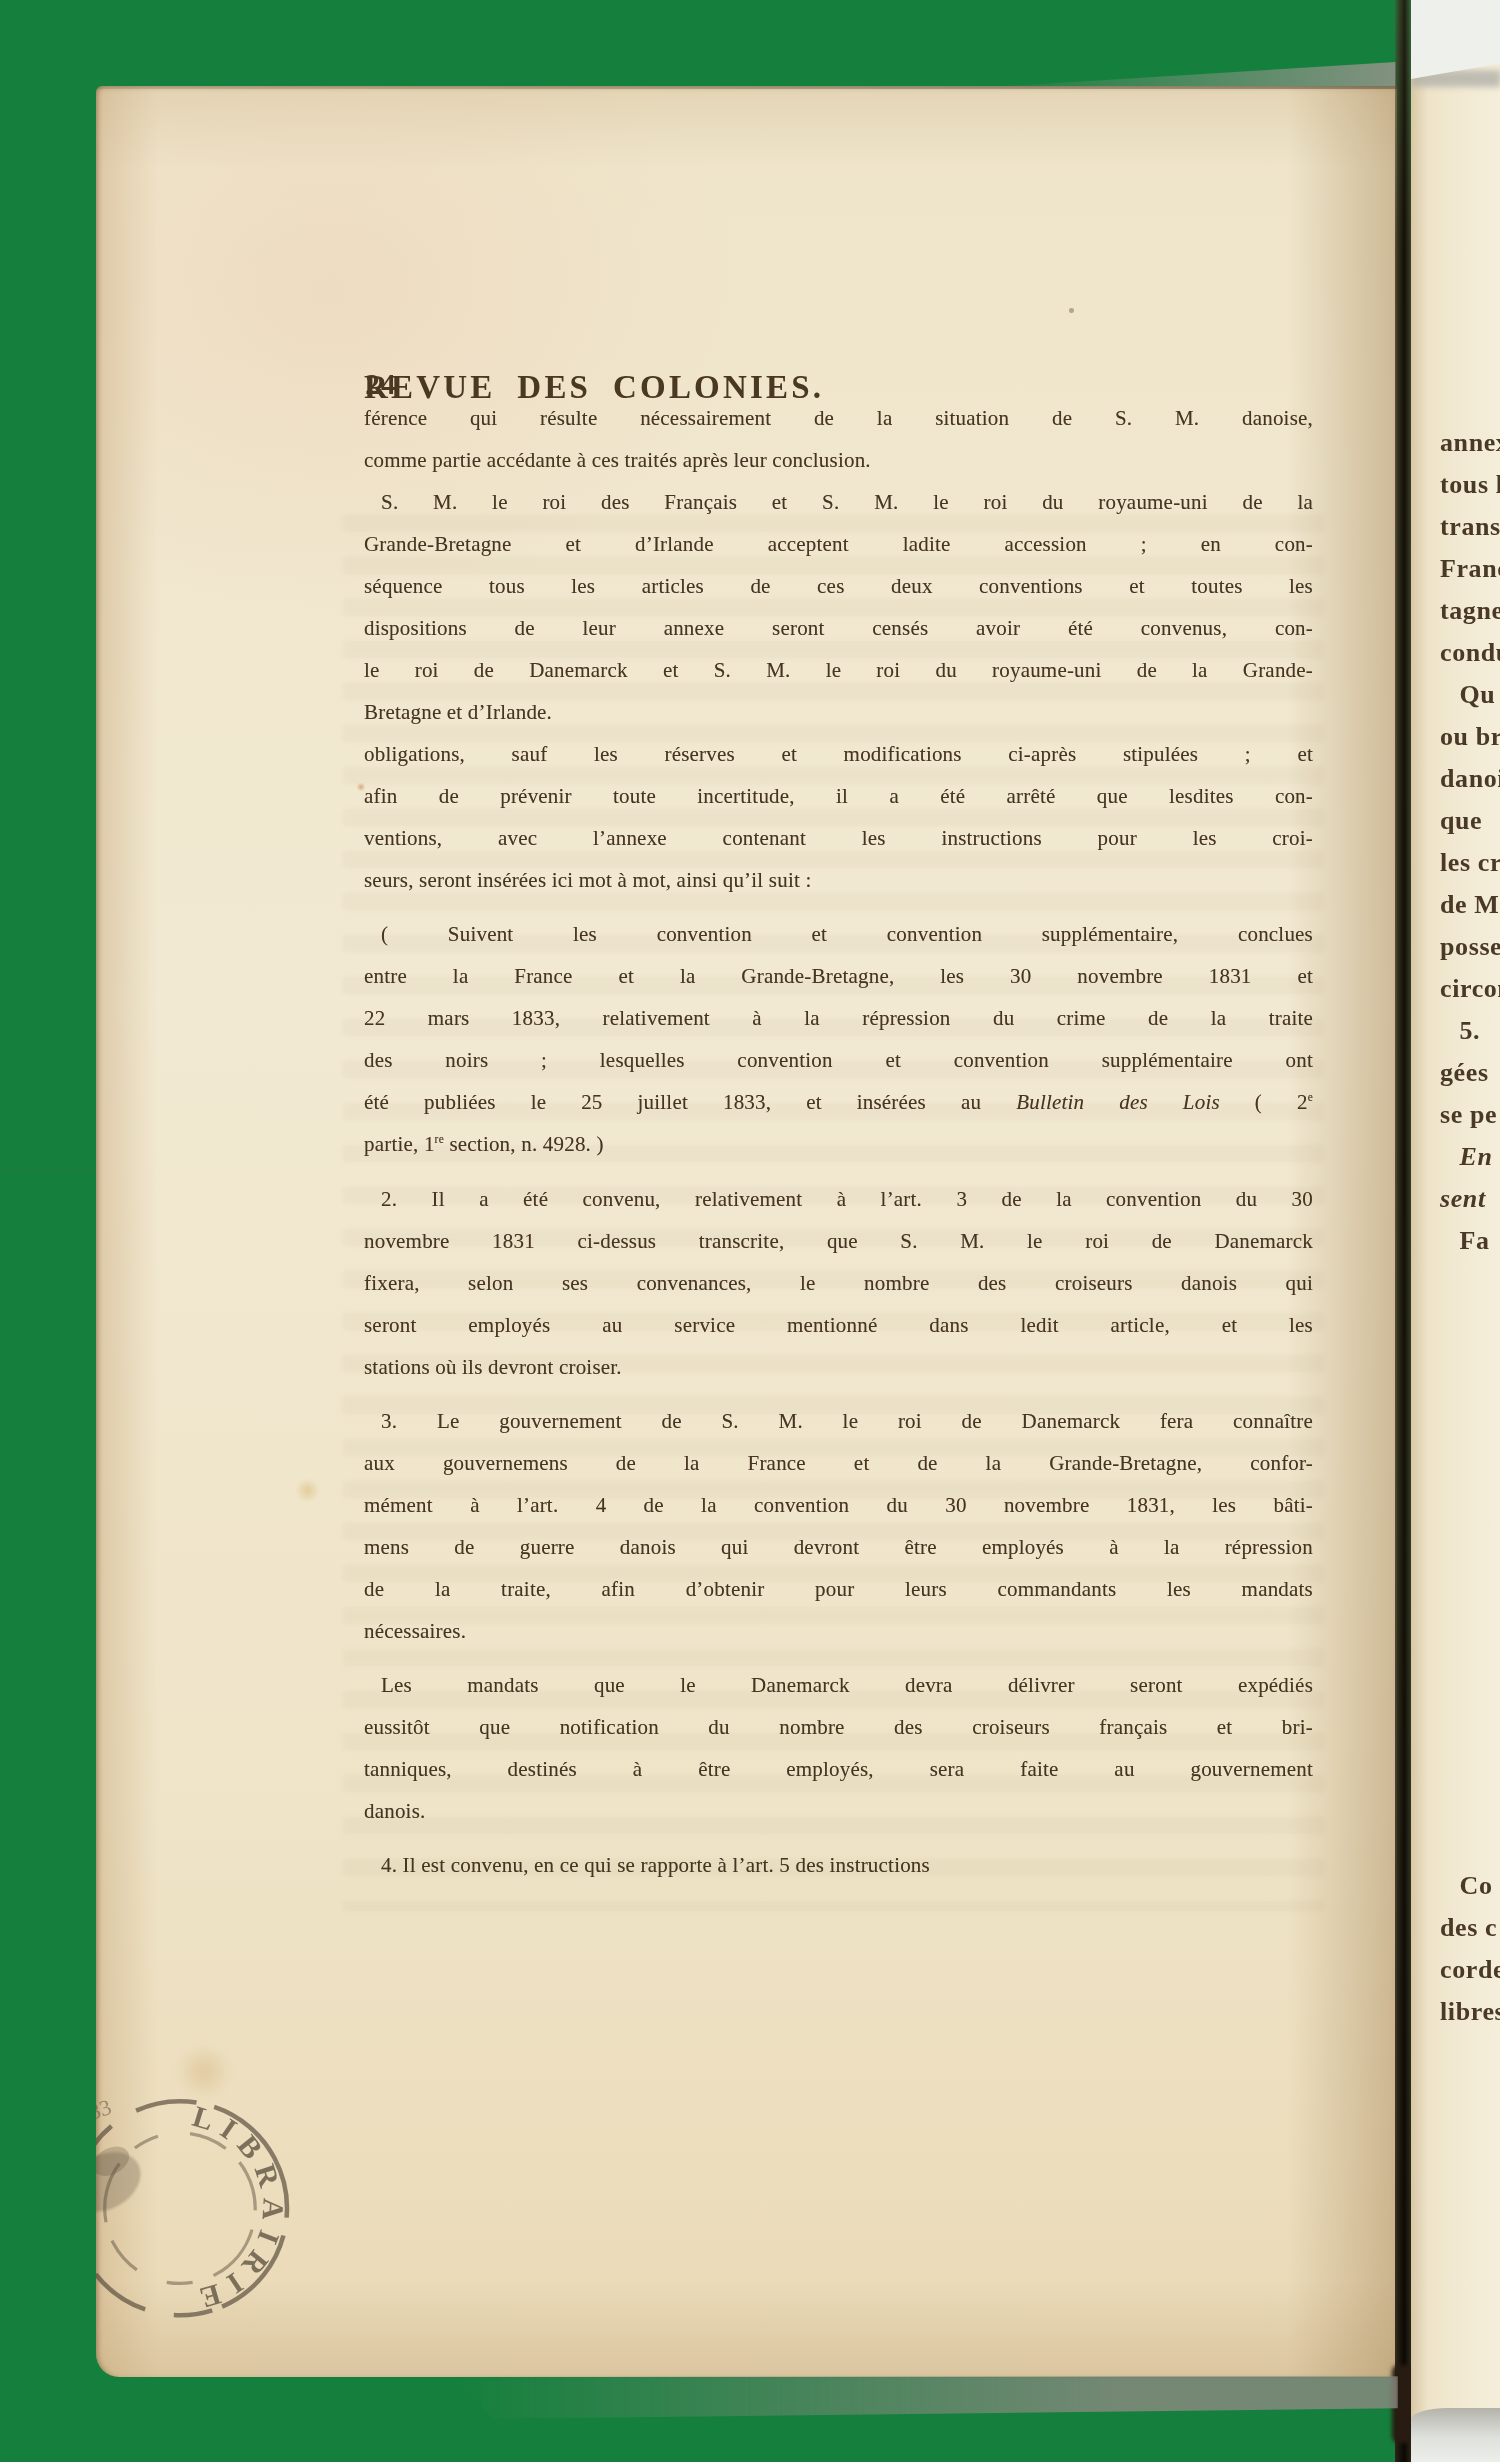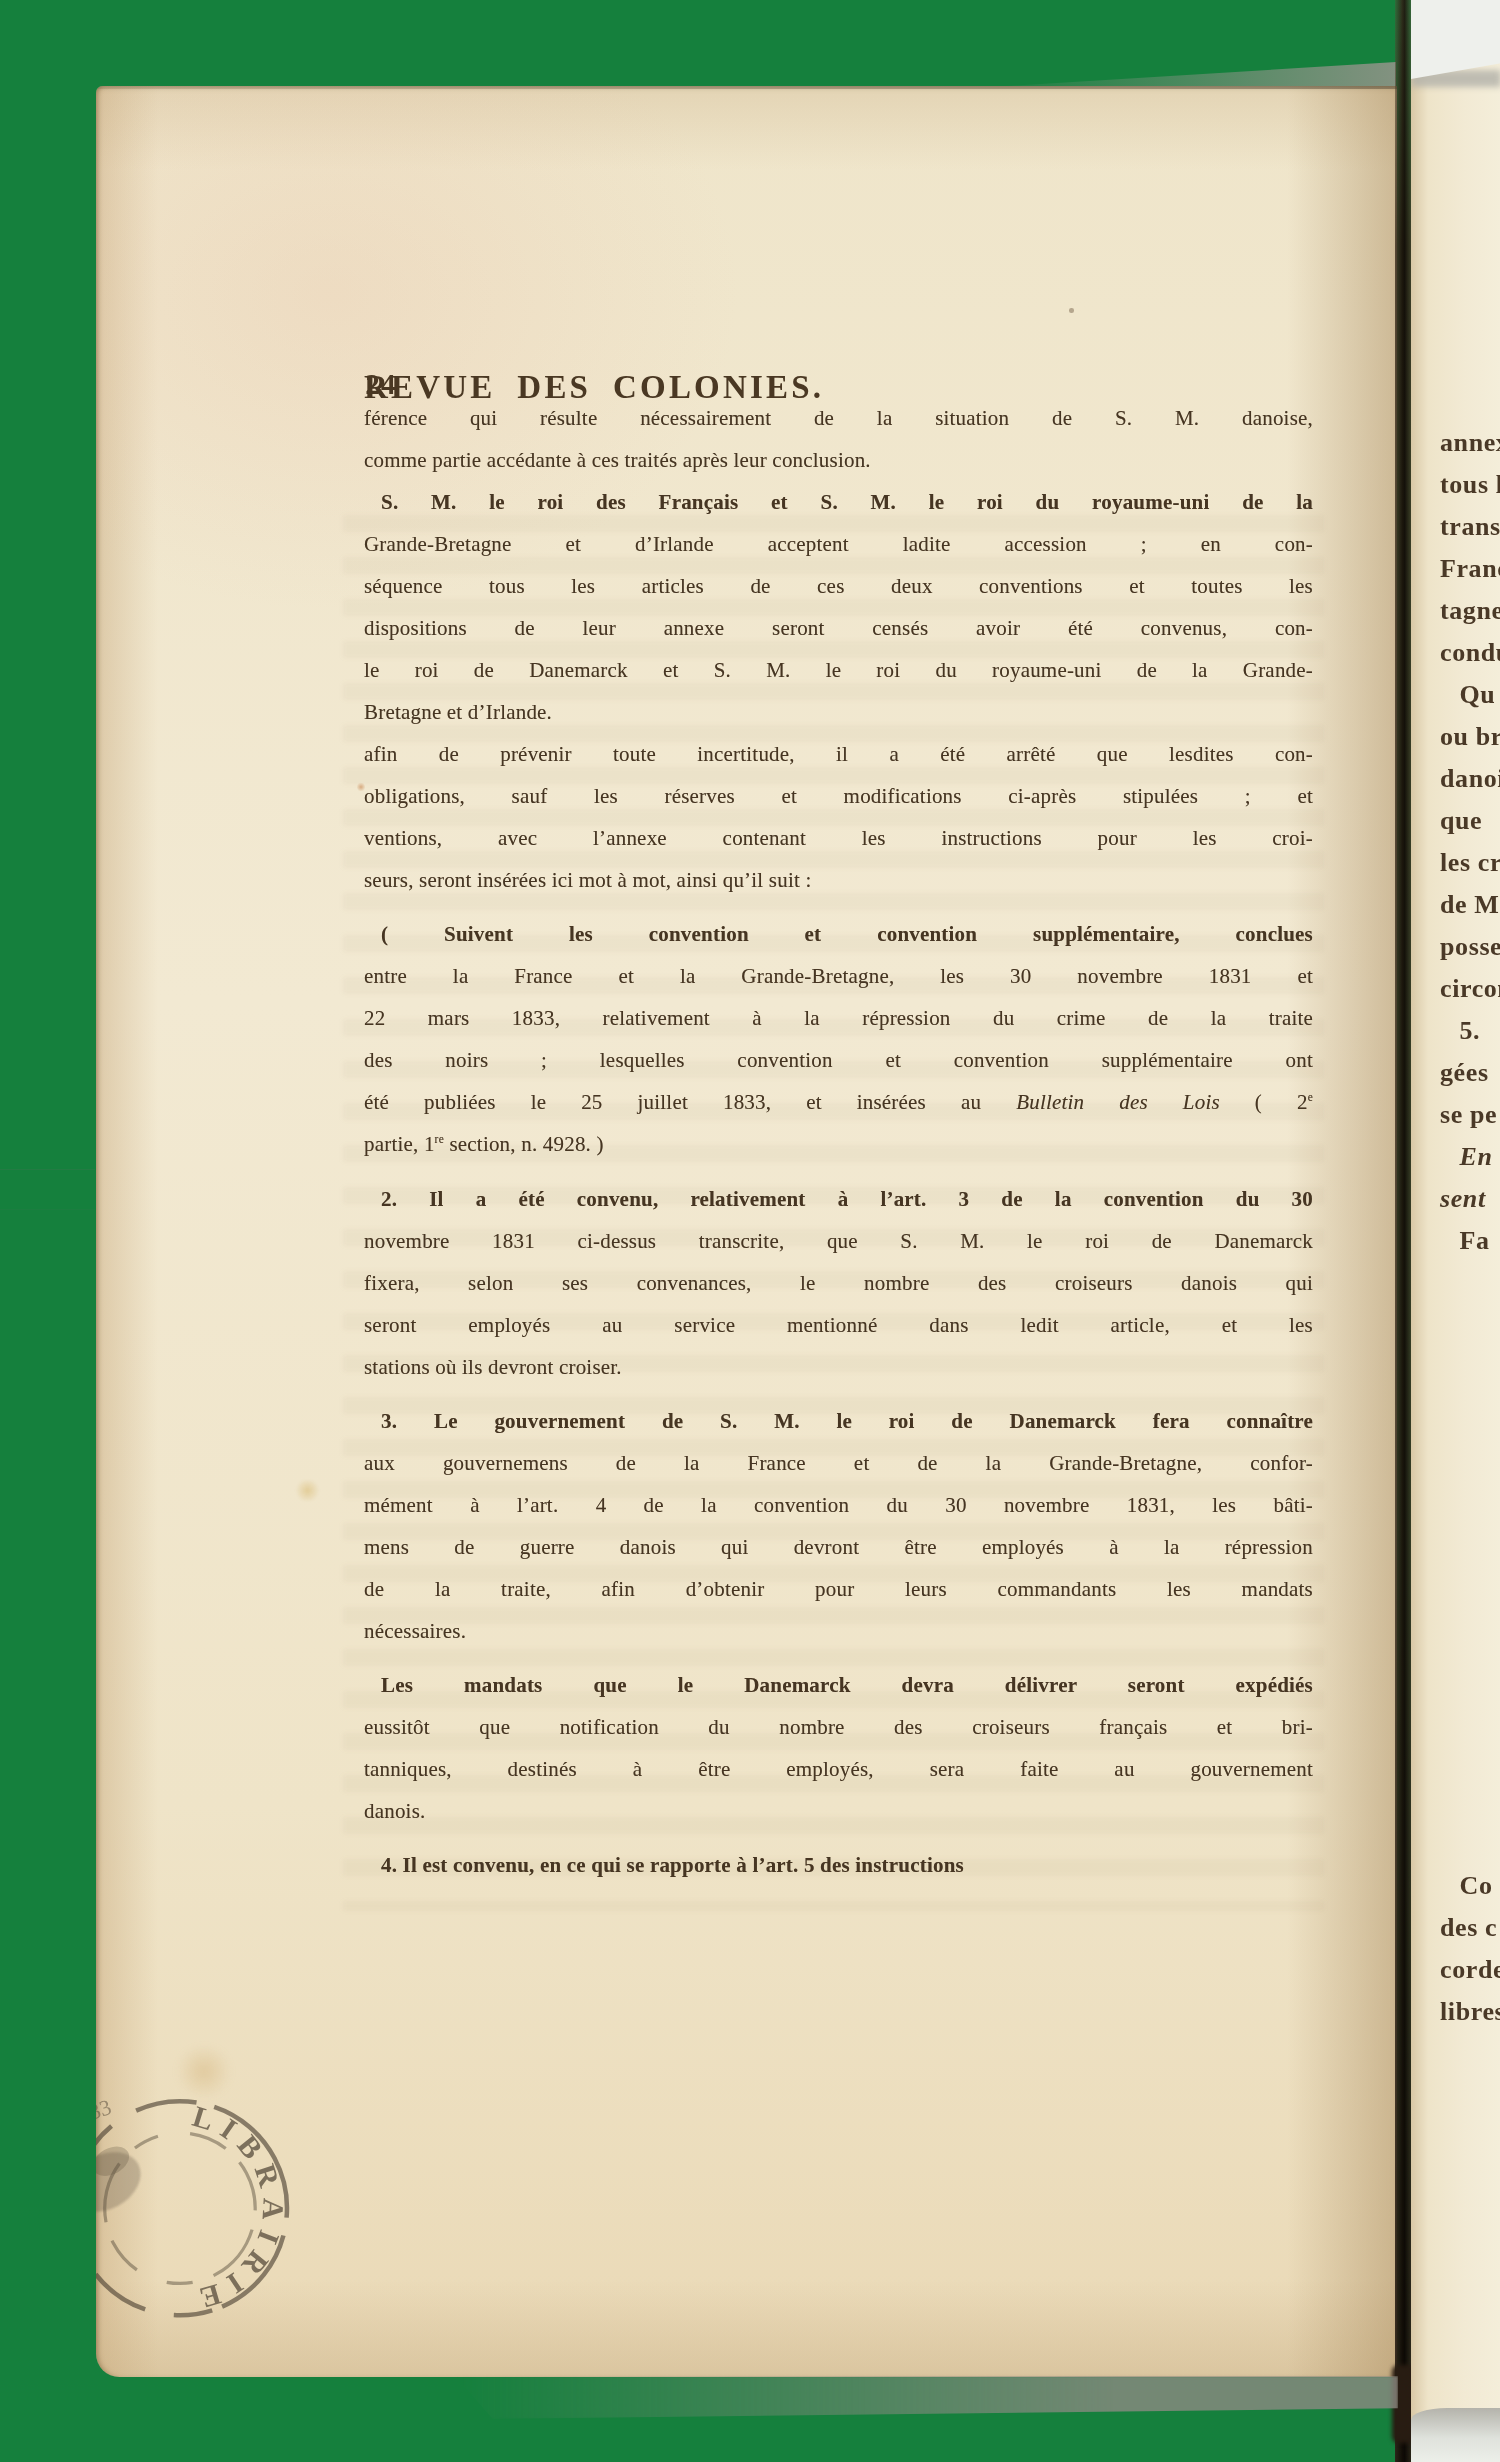--- a/index.html
+++ b/index.html
@@ -35,21 +35,21 @@
     letter-spacing:3.2px;word-spacing:10.4px;}
 
   
   .body-text{position:absolute;left:268px;top:311px;width:949px;color:#463522;
     font-size:21px;letter-spacing:0.2px;
     text-shadow:0 0 0.6px rgba(70,54,34,.35);}
   .para{margin:0;}
   .para.gap{margin-top:12.3px;}
   .tl{line-height:42px;height:42px;text-align:justify;text-align-last:justify;}
   .tl.last{text-align-last:left;}
-  .tl.ind{text-indent:17px;font-weight:bold;}
+  .tl.ind{text-indent:17px;}
   .tl i{font-style:italic;}
   .tl sup{font-size:.55em;line-height:0;vertical-align:super;}
 
   
   .stamp{position:absolute;left:-38px;top:1986px;width:240px;height:266px;opacity:.88;filter:blur(0.3px);}
 
   
   .spot{position:absolute;border-radius:50%;}
   .spot-a{left:261px;top:696px;width:8.4px;height:9.7px;background:radial-gradient(circle, rgba(190,110,50,.5), rgba(190,110,50,0) 72%);}
   .spot-b{left:198px;top:1394px;width:27px;height:21px;background:radial-gradient(circle, rgba(205,165,70,.38), transparent 70%);filter:blur(1.3px);}
@@ -116,22 +116,22 @@
         </div>
         <div class="para">
           <div class="tl ind">S. M. le roi des Français et S. M. le roi du royaume-uni de la</div>
           <div class="tl">Grande-Bretagne et d’Irlande acceptent ladite accession ; en con-</div>
           <div class="tl">séquence tous les articles de ces deux conventions et toutes les</div>
           <div class="tl">dispositions de leur annexe seront censés avoir été convenus, con-</div>
           <div class="tl">le roi de Danemarck et S. M. le roi du royaume-uni de la Grande-</div>
           <div class="tl last">Bretagne et d’Irlande.</div>
         </div>
         <div class="para">
+          <div class="tl">obligations, sauf les réserves et modifications ci-après stipulées ; et</div>
           <div class="tl">afin de prévenir toute incertitude, il a été arrêté que lesdites con-</div>
-          <div class="tl">obligations, sauf les réserves et modifications ci-après stipulées ; et</div>
           <div class="tl">ventions, avec l’annexe contenant les instructions pour les croi-</div>
           <div class="tl last">seurs, seront insérées ici mot à mot, ainsi qu’il suit :</div>
         </div>
         <div class="para gap">
           <div class="tl ind">( Suivent les convention et convention supplémentaire, conclues</div>
           <div class="tl">entre la France et la Grande-Bretagne, les 30 novembre 1831 et</div>
           <div class="tl">22 mars 1833, relativement à la répression du crime de la traite</div>
           <div class="tl">des noirs ; lesquelles convention et convention supplémentaire ont</div>
           <div class="tl">été publiées le 25 juillet 1833, et insérées au <i>Bulletin des Lois</i> ( 2<sup>e</sup></div>
           <div class="tl last">partie, 1<sup>re</sup> section, n. 4928. )</div>

